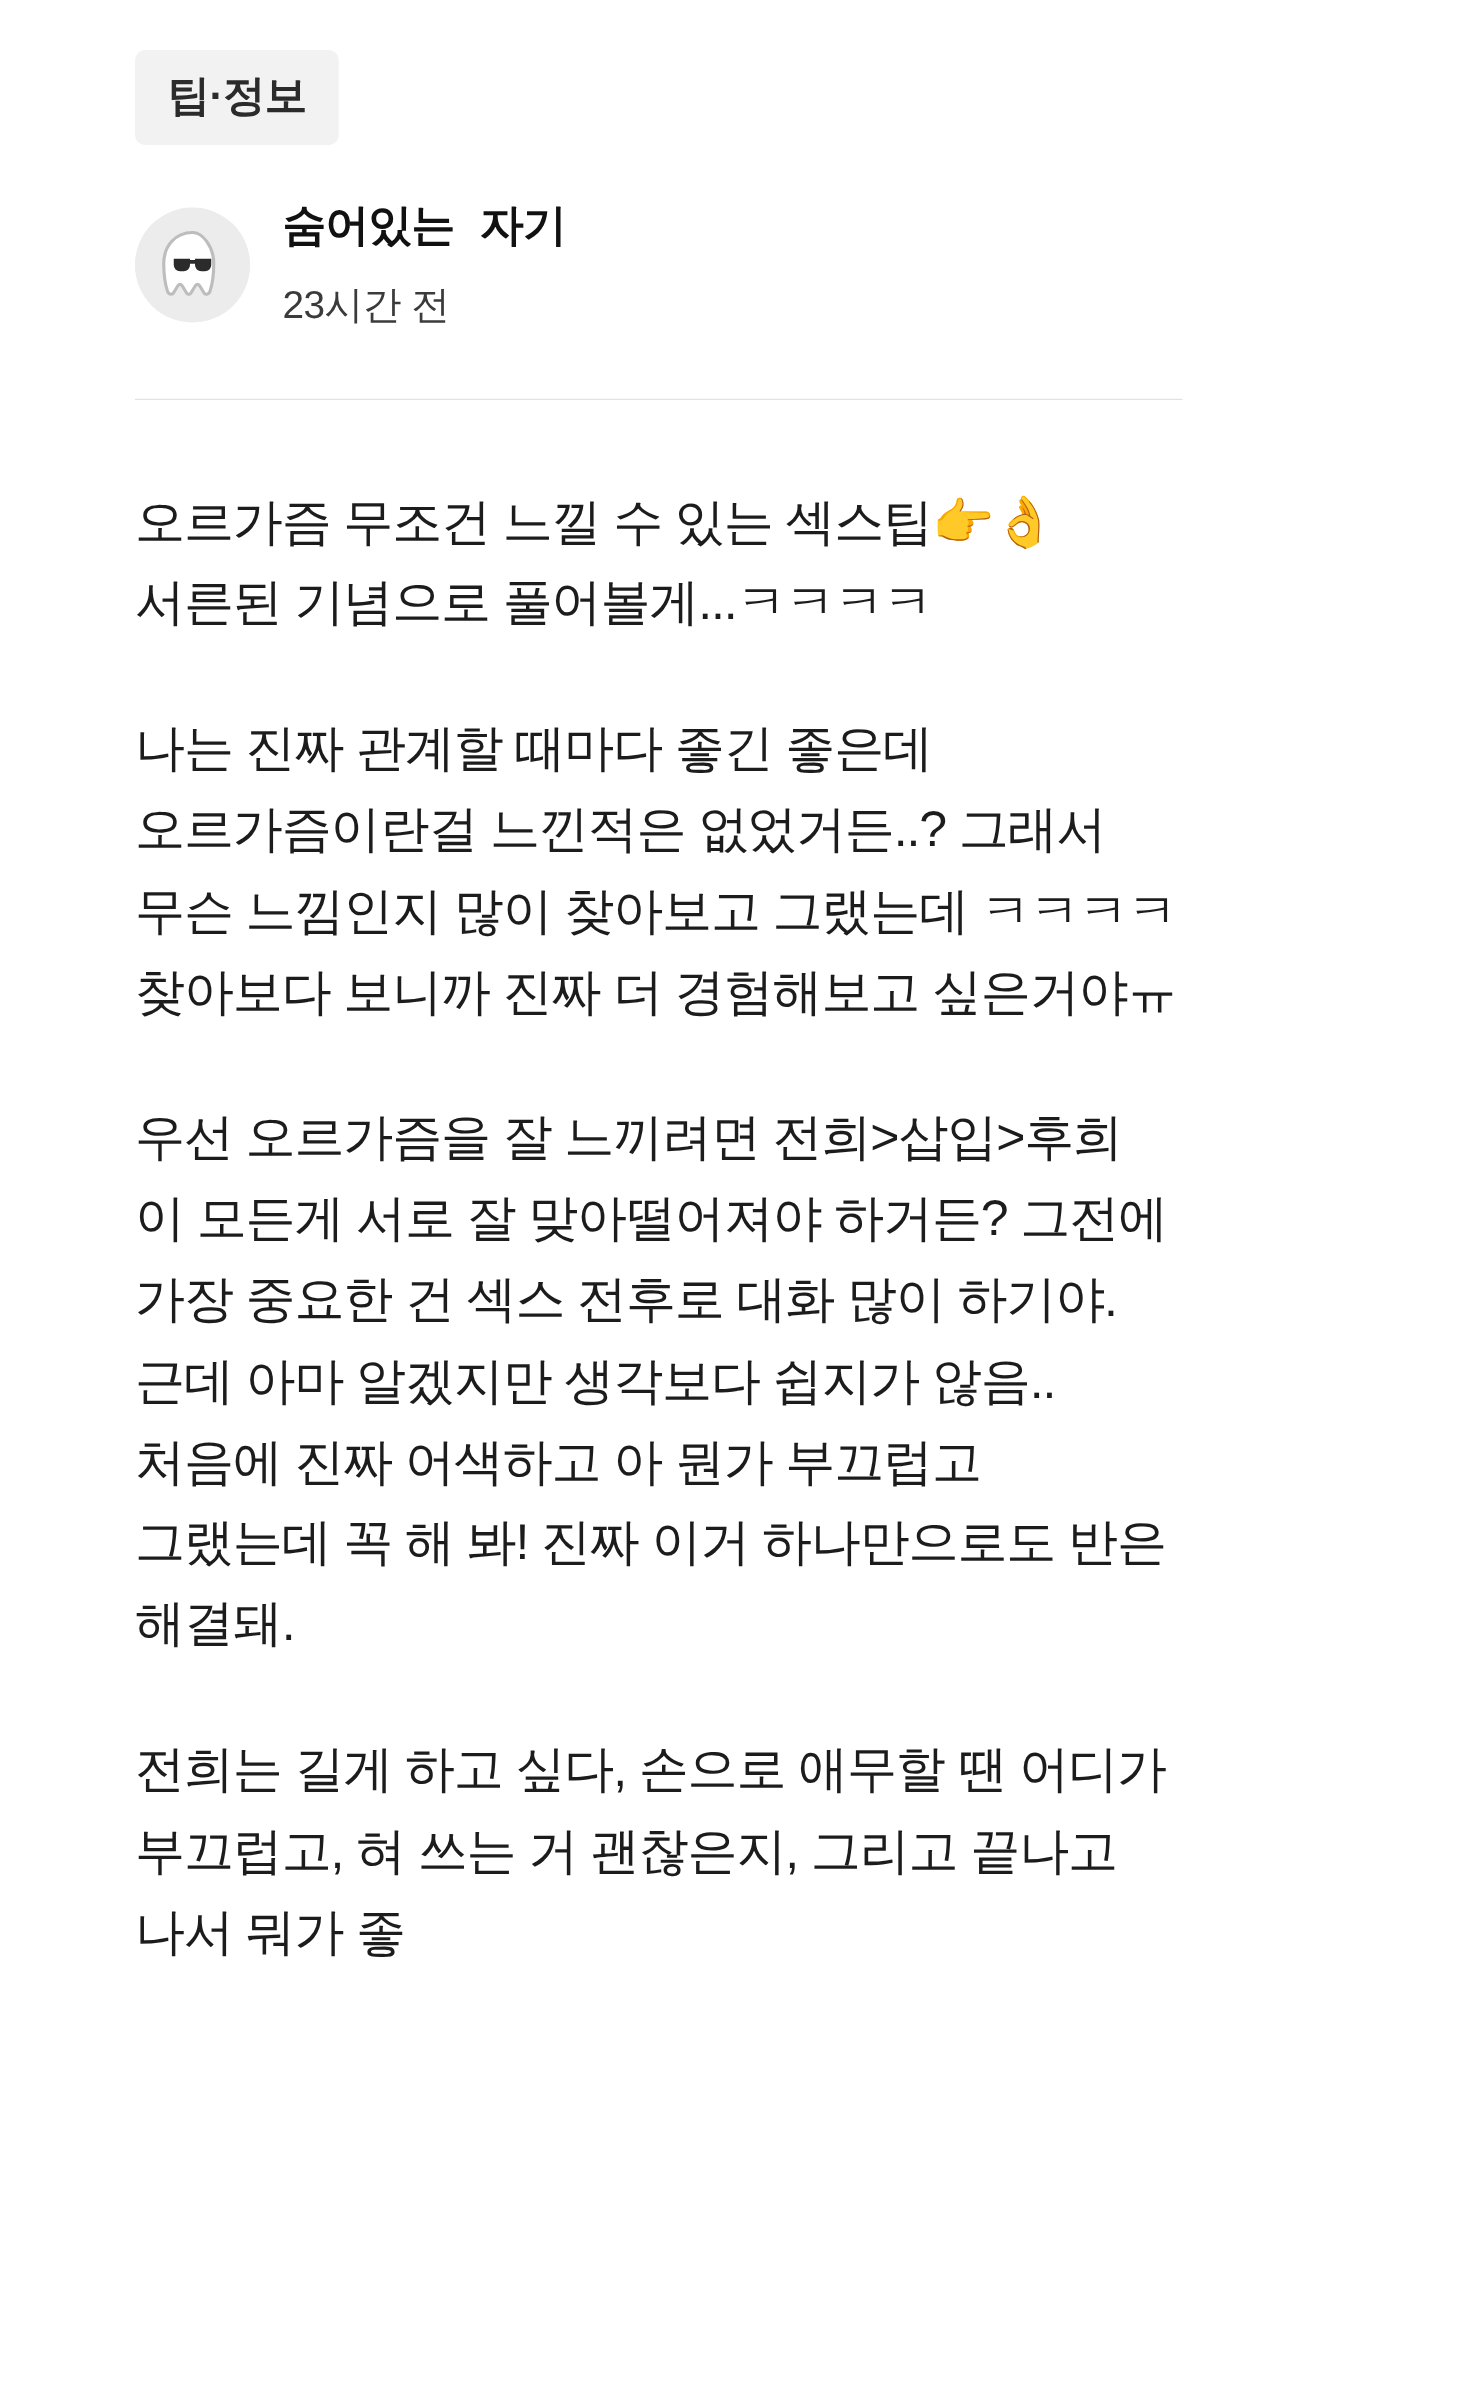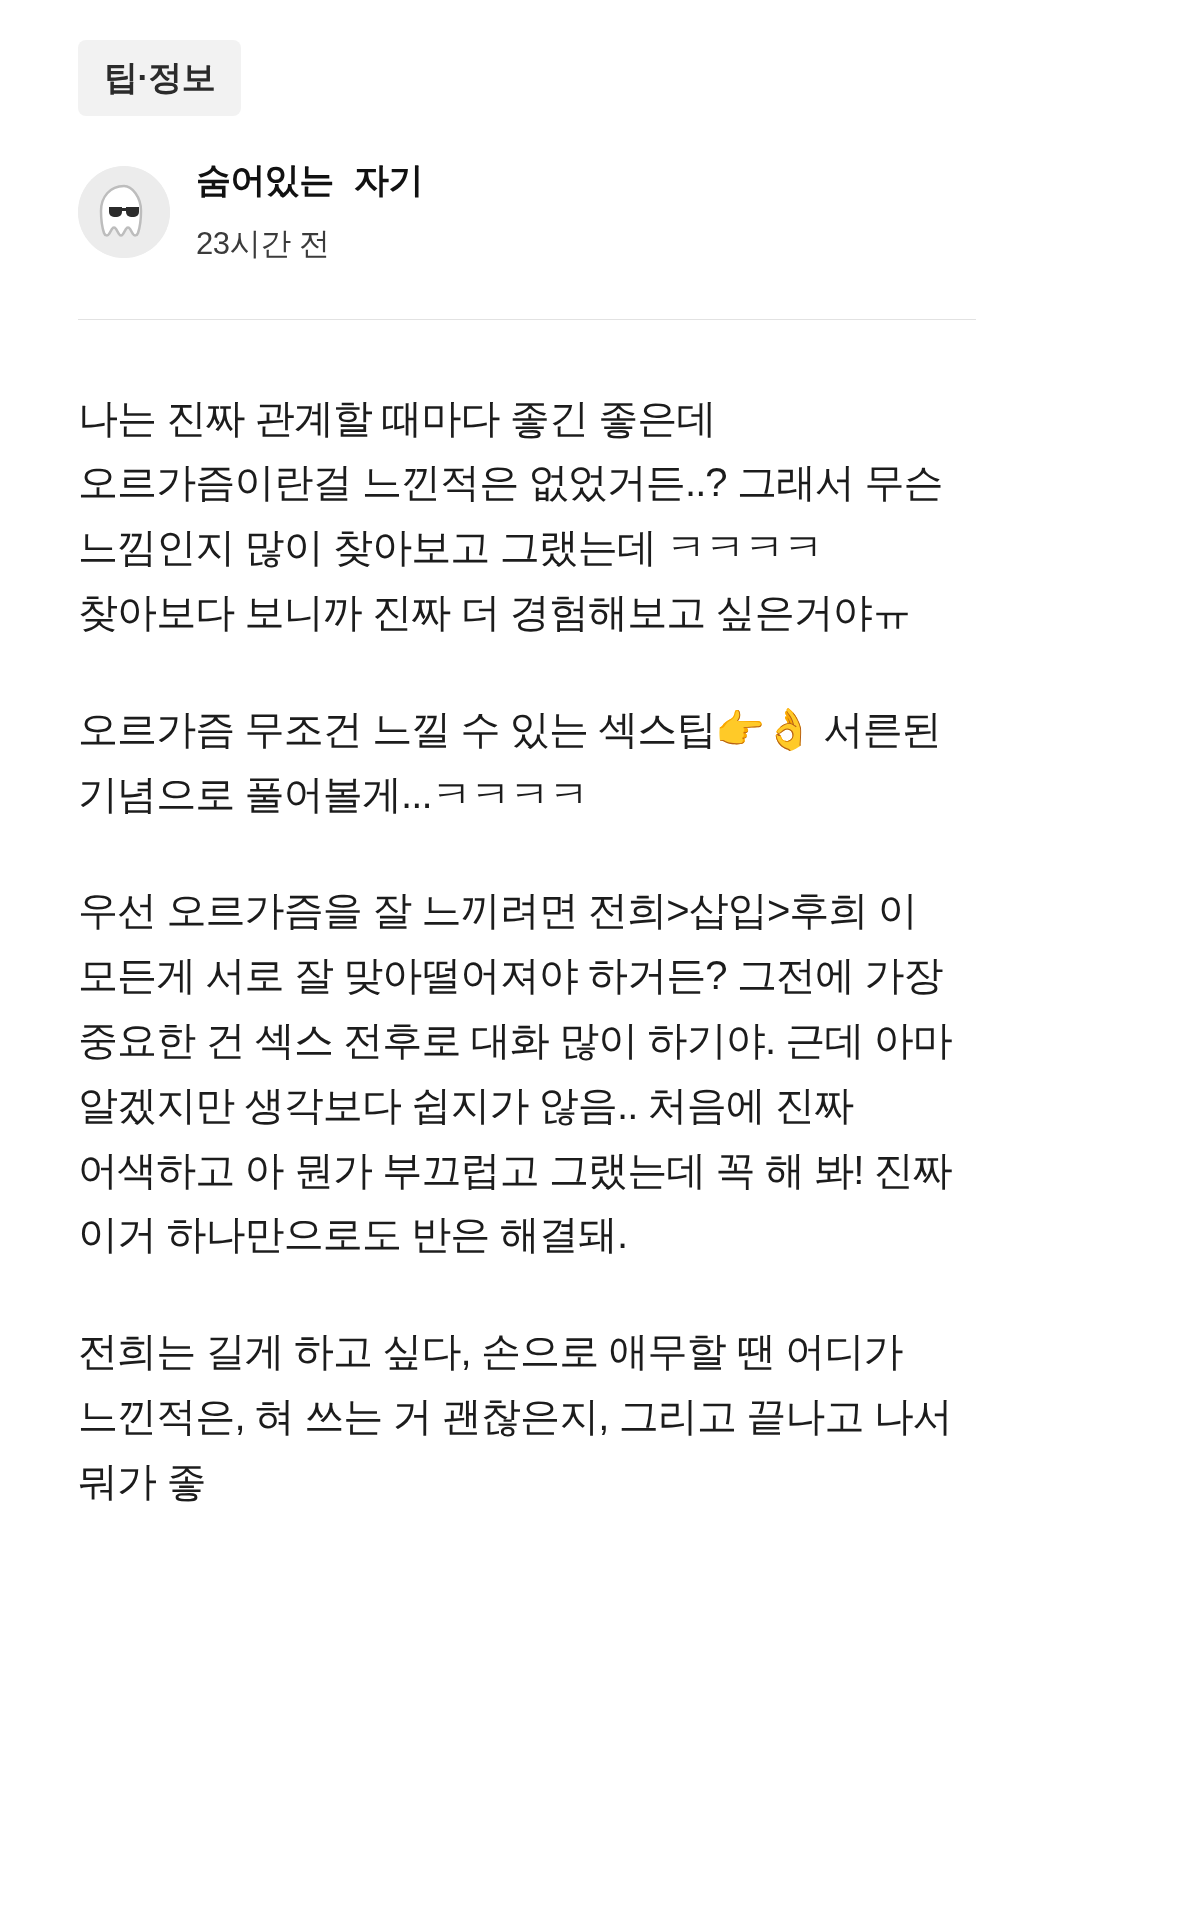--- a/index.html
+++ b/index.html
@@ -10,21 +10,21 @@
   body {
     width: 1179px;
     min-height: 1921px;
     font-family: "Liberation Sans", sans-serif;
     color: #1a1a1a;
     -webkit-font-smoothing: antialiased;
   }
   .page {
     width: 1054px;
     box-sizing: border-box;
-    padding: 0 78px;
+    padding: 0 108px;
   }
   .category-wrap {
     padding-top: 40px;
   }
   .category-chip {
     display: inline-block;
     background: #f2f2f2;
     color: #2b2b2b;
     font-size: 34px;
     font-weight: 700;
@@ -116,19 +116,19 @@
     </div>
     <div class="author-meta">
       <div class="author-name">숨어있는 자기</div>
       <div class="author-time">23시간 전</div>
     </div>
   </div>
 
   <div class="divider"></div>
 
   <div class="article">
+    <p class="para">오르가즘 무조건 느낄 수 있는 섹스팁👉👌 서른된 기념으로 풀어볼게...ㅋㅋㅋㅋ</p>
     <p class="para">나는 진짜 관계할 때마다 좋긴 좋은데 오르가즘이란걸 느낀적은 없었거든..? 그래서 무슨 느낌인지 많이 찾아보고 그랬는데 ㅋㅋㅋㅋ 찾아보다 보니까 진짜 더 경험해보고 싶은거야ㅠ</p>
-    <p class="para">오르가즘 무조건 느낄 수 있는 섹스팁👉👌 서른된 기념으로 풀어볼게...ㅋㅋㅋㅋ</p>
     <p class="para">우선 오르가즘을 잘 느끼려면 전희&gt;삽입&gt;후희 이 모든게 서로 잘 맞아떨어져야 하거든? 그전에 가장 중요한 건 섹스 전후로 대화 많이 하기야. 근데 아마 알겠지만 생각보다 쉽지가 않음.. 처음에 진짜 어색하고 아 뭔가 부끄럽고 그랬는데 꼭 해 봐! 진짜 이거 하나만으로도 반은 해결돼.</p>
-    <p class="para">전희는 길게 하고 싶다, 손으로 애무할 땐 어디가 느낀적은, 혀 쓰는 거 괜찮은지, 그리고 끝나고 나서 뭐가 좋</p>
+    <p class="para">전희는 길게 하고 싶다, 손으로 애무할 땐 어디가 부끄럽고, 혀 쓰는 거 괜찮은지, 그리고 끝나고 나서 뭐가 좋</p>
   </div>
 
 </div>
 
 </body></html>

